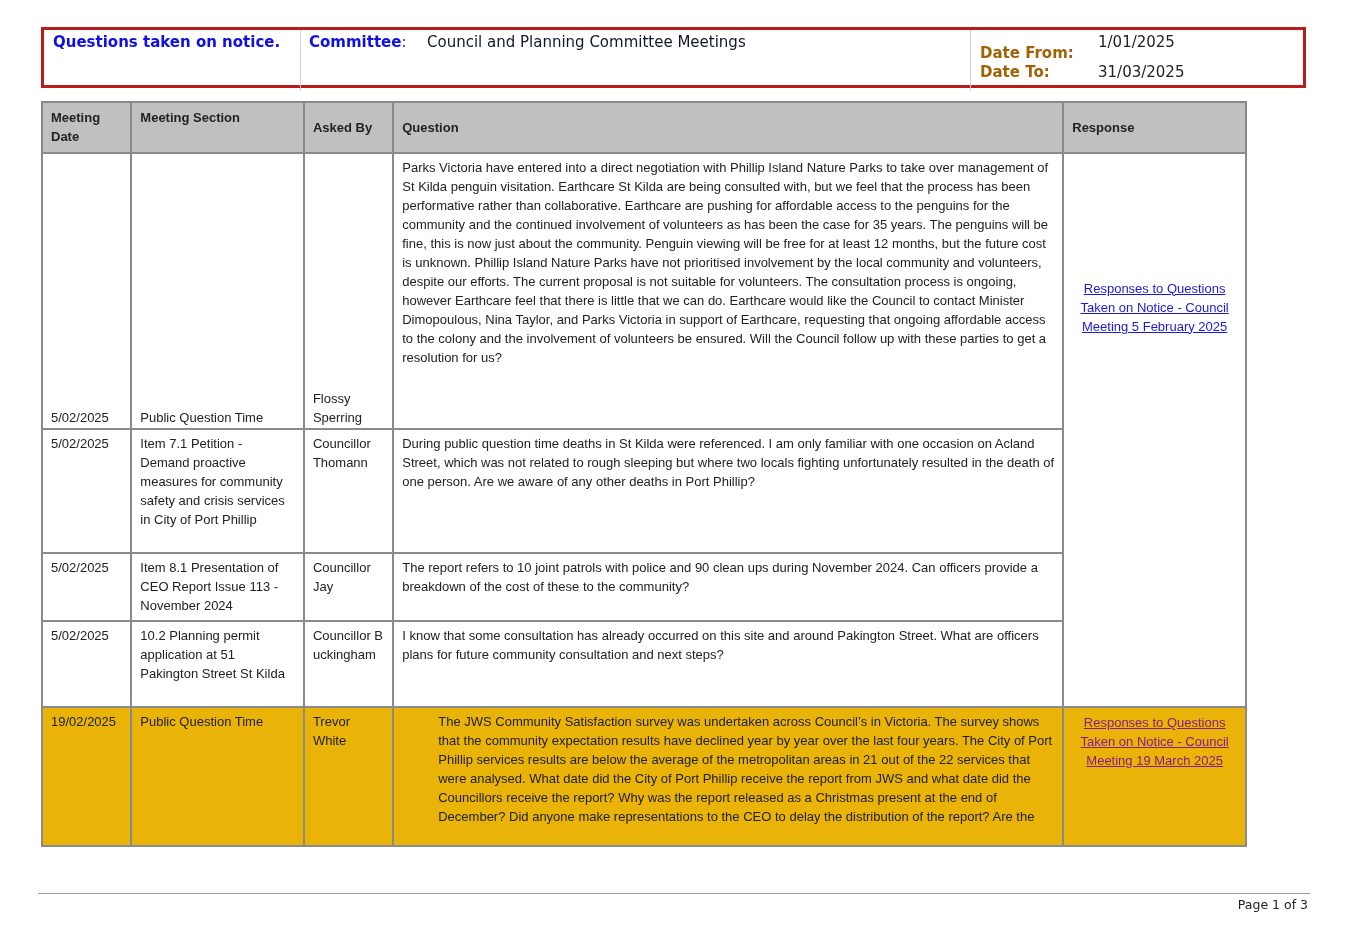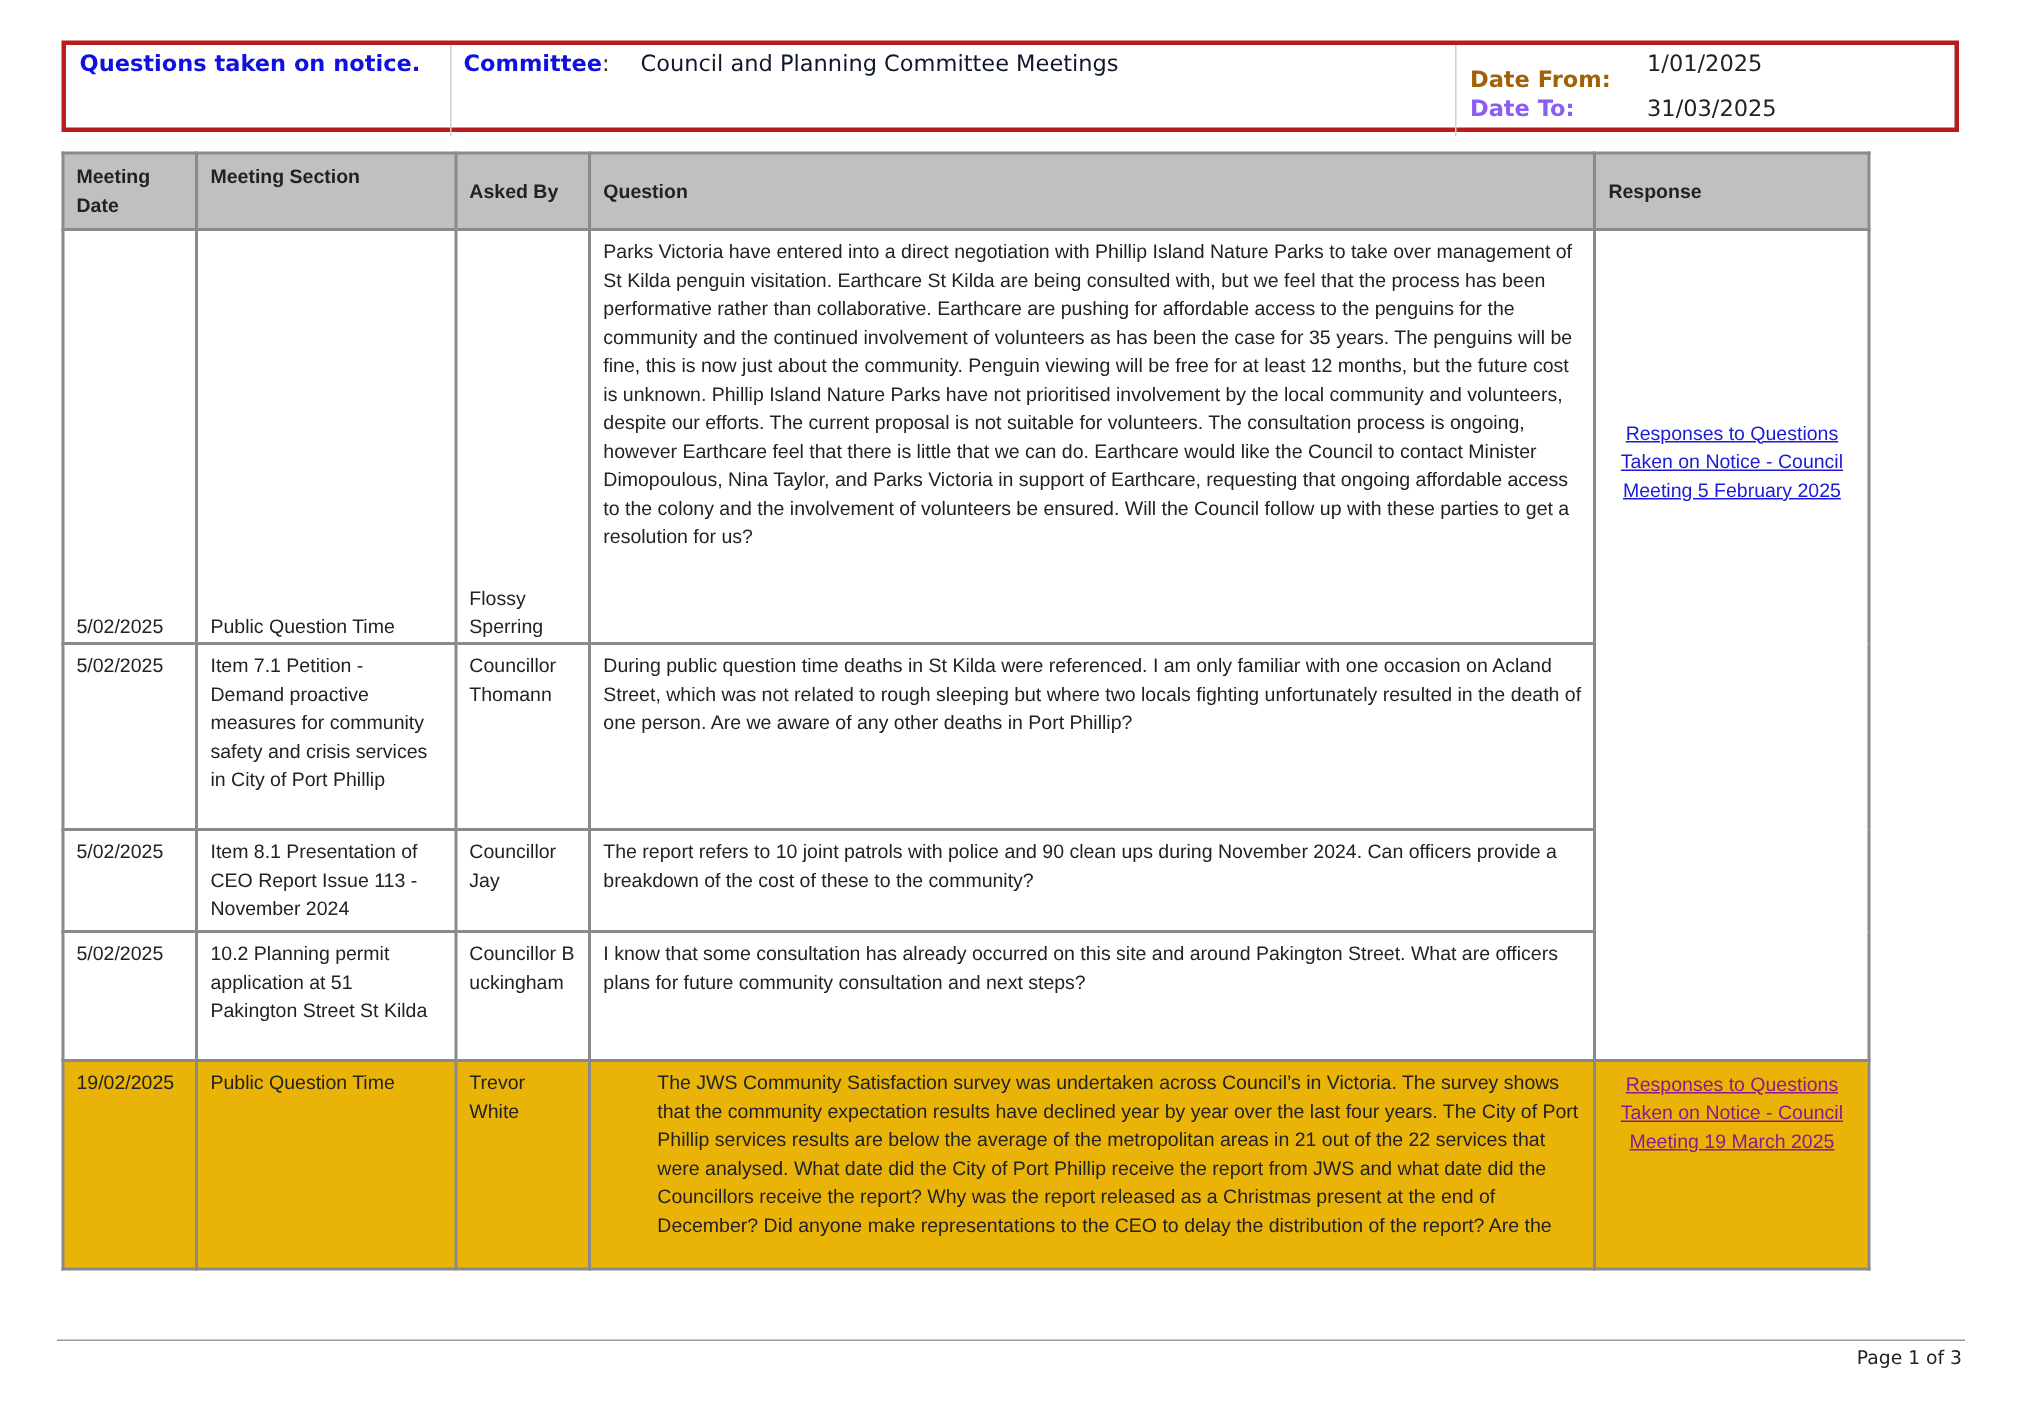--- a/index.html
+++ b/index.html
@@ -45,21 +45,21 @@
   .hdr .divider2 {
     position: absolute; left: 926px; top: 0; width: 1px; height: 61px; background: #d0d0d0;
   }
   .hdr .from-label {
     position: absolute; left: 936px; top: 3px; color: #a16207; font-weight: bold; margin-top: 11px;
   }
   .hdr .from-value {
     position: absolute; left: 1054px; top: 3px; color: #222;
   }
   .hdr .to-label {
-    position: absolute; left: 936px; top: 33px; color: #8b5cf6; font-weight: bold;
+    position: absolute; left: 936px; top: 33px; color: #a16207; font-weight: bold;
   }
   .hdr .to-value {
     position: absolute; left: 1054px; top: 33px; color: #222;
   }
 
   
   table.qt {
     position: absolute;
     left: 41px;
     top: 101px;

